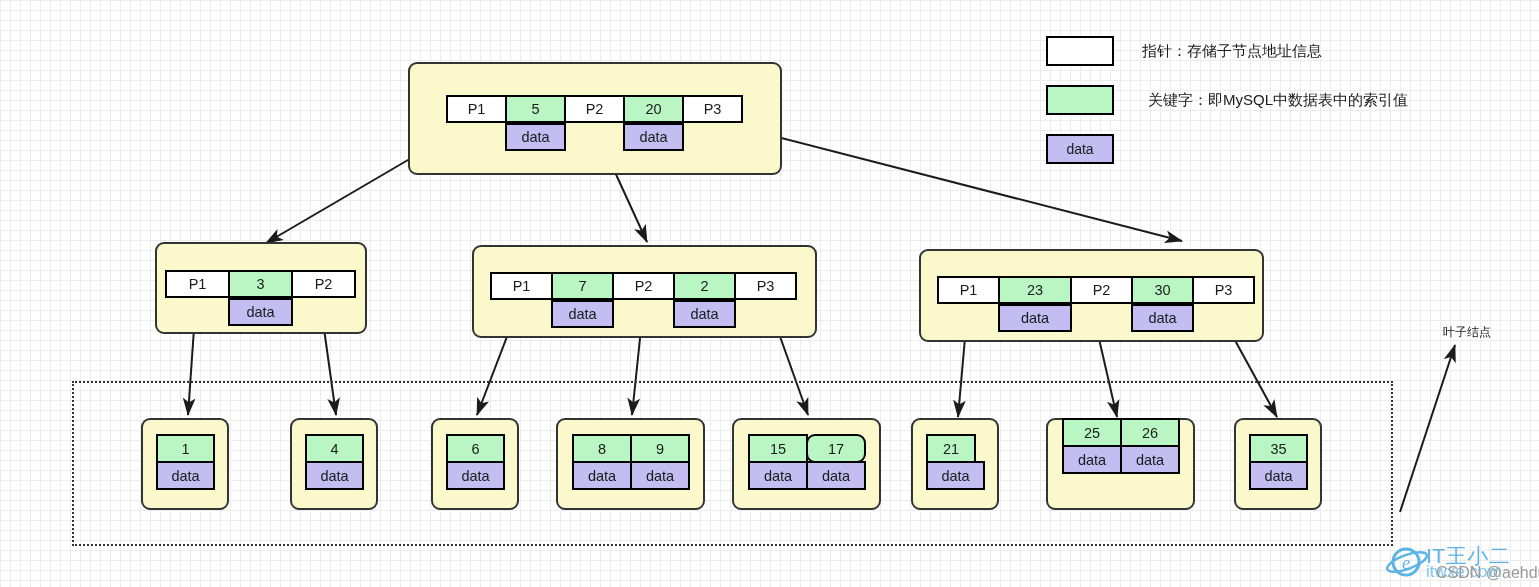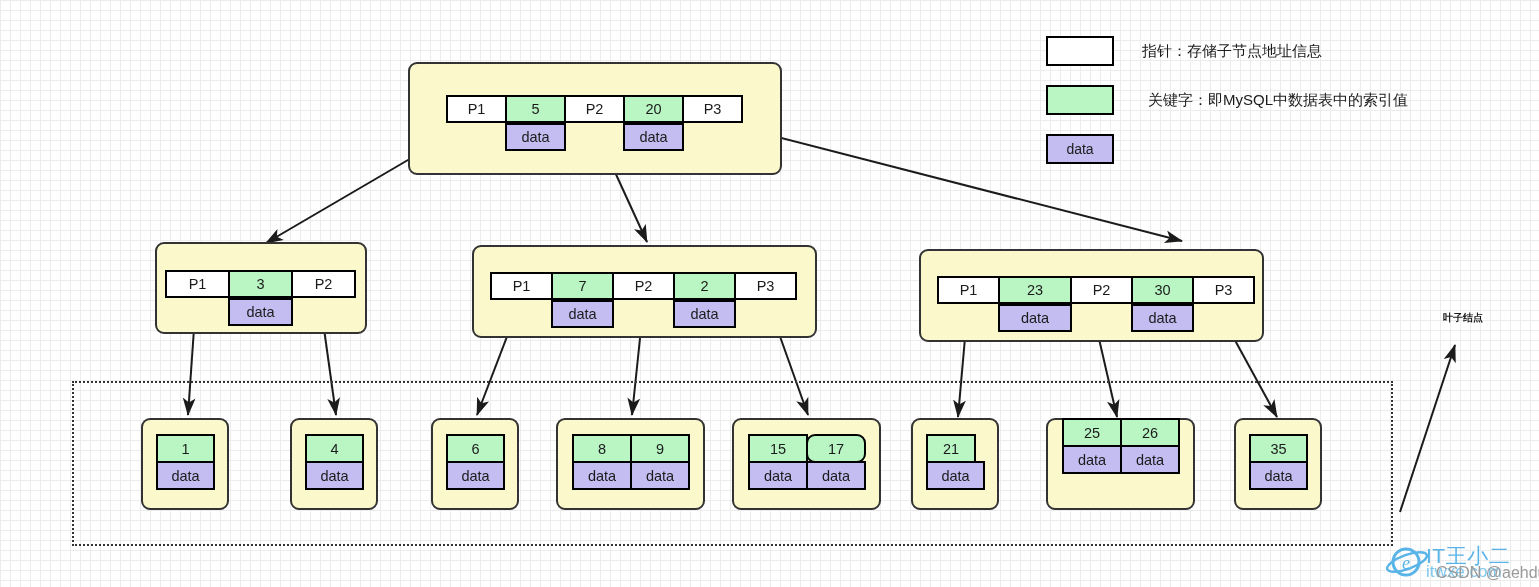--- a/index.html
+++ b/index.html
@@ -135,23 +135,23 @@
   }
   .legtext {
     margin-left: 28px;
     font-size: 15px;
     color: #1b1b1b;
     white-space: nowrap;
   }
   #annot-leaf {
     position: absolute;
     left: 1443px;
-    top: 311px;
-    font-size: 10px;
-    font-weight: bold;
+    top: 324px;
+    font-size: 12px;
+    font-weight: normal;
     color: #1b1b1b;
     white-space: nowrap;
   }
   
   #watermark {
     position: absolute;
     left: 1386px;
     top: 540px;
     width: 150px;
     height: 45px;

